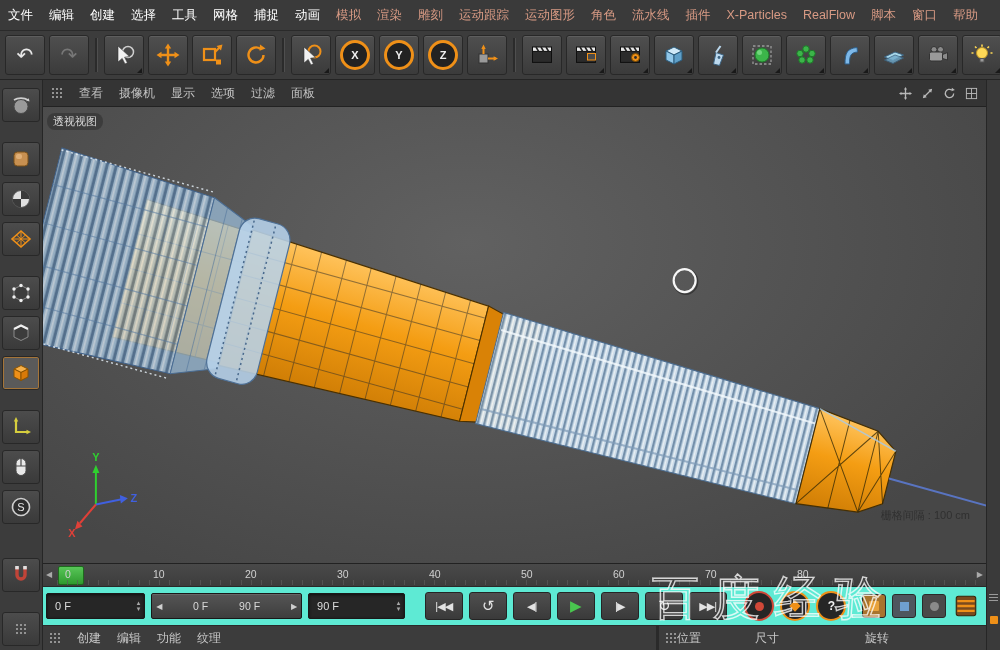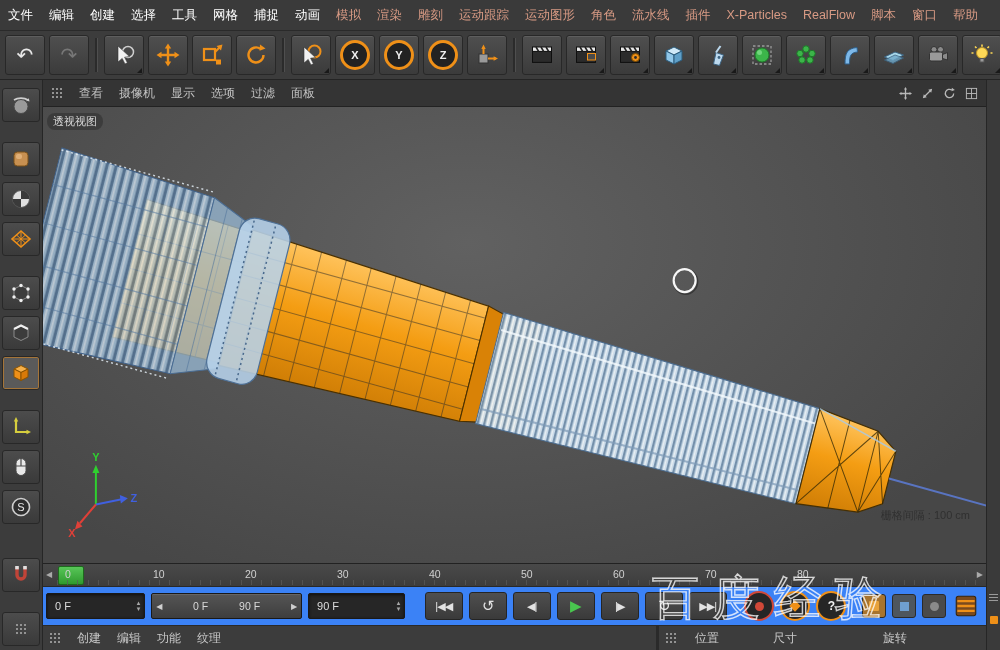--- a/index.html
+++ b/index.html
@@ -44,21 +44,21 @@
   .viewport svg.model{position:absolute;inset:0;width:100%;height:100%}
   .viewlabel{position:absolute;top:6px;left:4px;background:rgba(48,48,48,.6);color:#d8d8d8;font-size:11px;padding:1px 6px;border-radius:8px}
   .gridlabel{position:absolute;top:401px;right:16px;color:#303030;font-size:11px}
   
   .ruler{height:22px;flex:0 0 auto;background:linear-gradient(#494949,#3d3d3d);position:relative;border-bottom:1px solid #292929}
   .ruler::after{content:"";position:absolute;left:14px;right:10px;bottom:1px;height:5px;background:repeating-linear-gradient(90deg,#5b5b5b 0 1px,transparent 1px 10.2px);opacity:.7}
   .ruler .num{position:absolute;top:4px;font-size:10.5px;color:#d0d0d0}
   .playhead{position:absolute;left:15px;top:2px;width:24px;height:17px;background:linear-gradient(#58c658,#2f9a2f);border:1px solid #1d6a1d;border-radius:2px}
   .redge{position:absolute;top:6px;font-size:8px;color:#aaa}
   
-  .transport{height:38px;flex:0 0 auto;background:#3b82f6;display:flex;align-items:center;gap:6px;padding:0 3px;border-bottom:1px solid #2a2a2a;position:relative}
+  .transport{height:38px;flex:0 0 auto;background:#5eead4;display:flex;align-items:center;gap:6px;padding:0 3px;border-bottom:1px solid #2a2a2a;position:relative}
   .field{height:24px;background:#262626;border:1px solid #191919;box-shadow:inset 0 1px 3px #101010;border-radius:2px;display:flex;align-items:center;color:#ddd;font-size:11px;padding:0 2px 0 8px;justify-content:space-between}
   .f1{width:94px}.f2{width:92px}
   .spin{display:flex;flex-direction:column;align-items:center;padding:0 2px}
   .spin i{font-style:normal;font-size:7px;line-height:6px;color:#a8a8a8}
   .range{width:152px;height:24px;border:1px solid #191919;border-radius:2px;background:linear-gradient(#555,#3e3e3e);display:flex;align-items:center;justify-content:space-between;padding:0 4px;color:#d8d8d8;font-size:10.5px;box-shadow:inset 0 1px 0 #666}
   .range .ra{font-size:8px;color:#cfcfcf}
   .tbtn{width:36px;height:26px;flex:0 0 auto;background:linear-gradient(#4f4f4f,#3a3a3a);border:1px solid #252525;border-radius:3px;color:#e2e2e2;font-size:11px;display:flex;align-items:center;justify-content:center;letter-spacing:-1px}
   .tbtn.round{font-size:15px}
   .tbtn.play{color:#49c64f;font-size:15px;letter-spacing:0}
   .cbtn{width:26px;height:26px;flex:0 0 auto;border-radius:50%;background:#262626;border:2px solid #ef9018;color:#f0f0f0;font-size:12px;font-weight:bold;display:flex;align-items:center;justify-content:center}
@@ -70,21 +70,21 @@
   .dt2 b{width:9px;height:9px;background:#6f9fd0;display:block}
   .dt3 b{width:9px;height:9px;background:#8a8a8a;border-radius:50%;display:block}
   .dt1 b{width:10px;height:10px;background:#e8a23c;display:block;border-radius:1px}
   .striped{margin-left:auto;margin-right:3px;width:28px;height:28px;flex:0 0 auto;display:flex;align-items:center;justify-content:center}
   .striped svg{width:26px;height:26px}
   
   .bottombar{height:24px;flex:0 0 auto;display:flex;background:#3c3c3c}
   .bb-left{width:601px;flex:0 0 auto;display:flex;align-items:center;gap:16px;padding:0 6px;border-right:3px solid #2a2a2a}
   .bb-left span,.bb-right span{font-size:12px;color:#c8c8c8}
   .bb-right{flex:1;display:flex;align-items:center;padding:0 6px}
-  .bb-right .c1{margin-left:18px}.bb-right .c2{margin-left:54px}.bb-right .c3{margin-left:86px}
+  .bb-right .c1{margin-left:0}.bb-right .c2{margin-left:54px}.bb-right .c3{margin-left:86px}
   
   .wm-brand{position:absolute;left:650px;top:566px;z-index:60;pointer-events:none}
   .wm-url{position:absolute;left:791px;top:613px;z-index:60;color:#fff;font-size:17px;opacity:.95;text-shadow:0 1px 2px rgba(0,0,0,.45);pointer-events:none}
 </style>
 </head>
 <body>
 
 <div class="screen">
 
 

